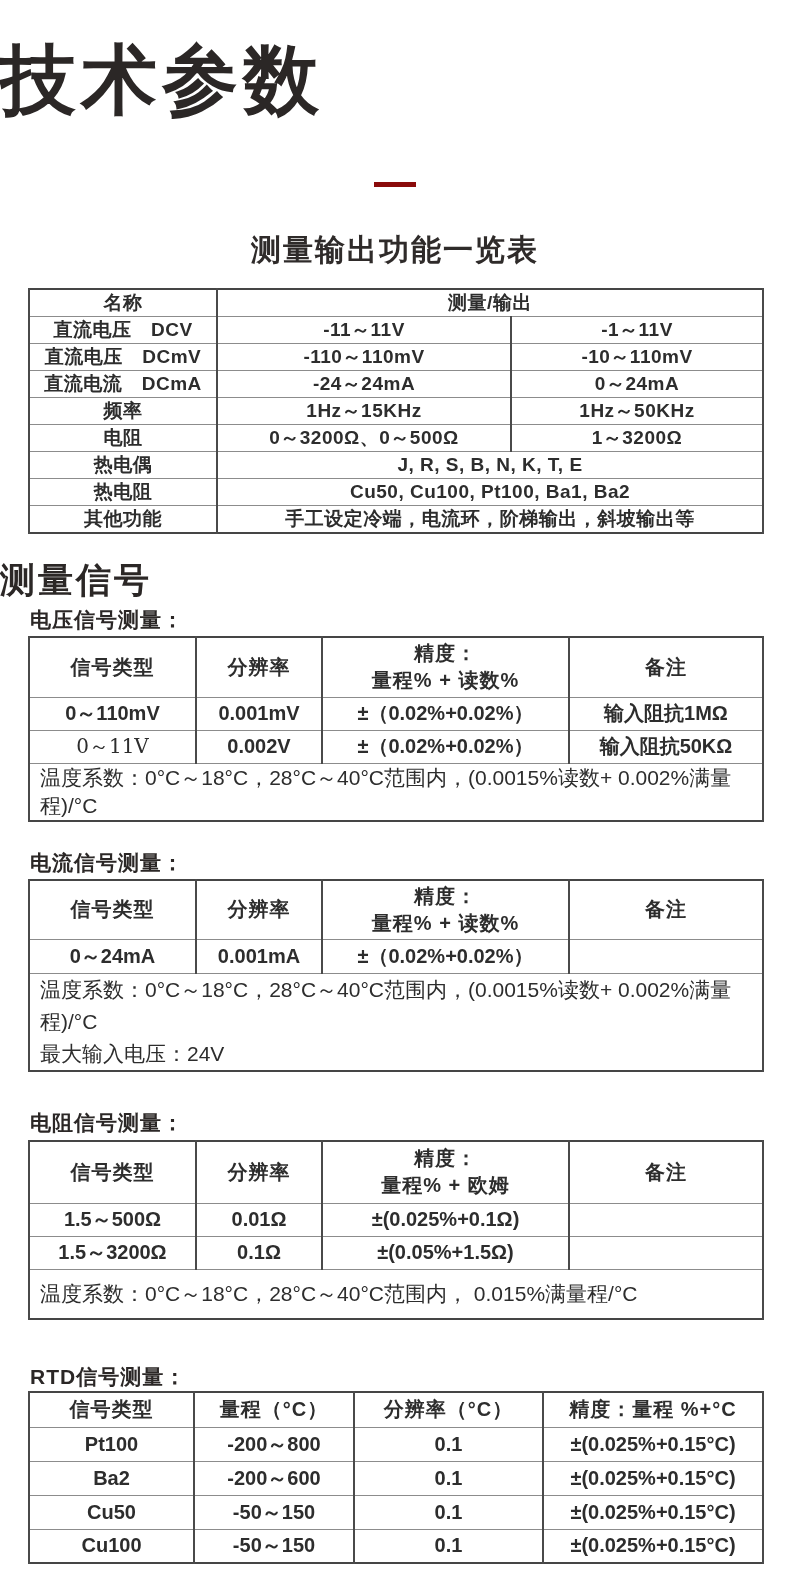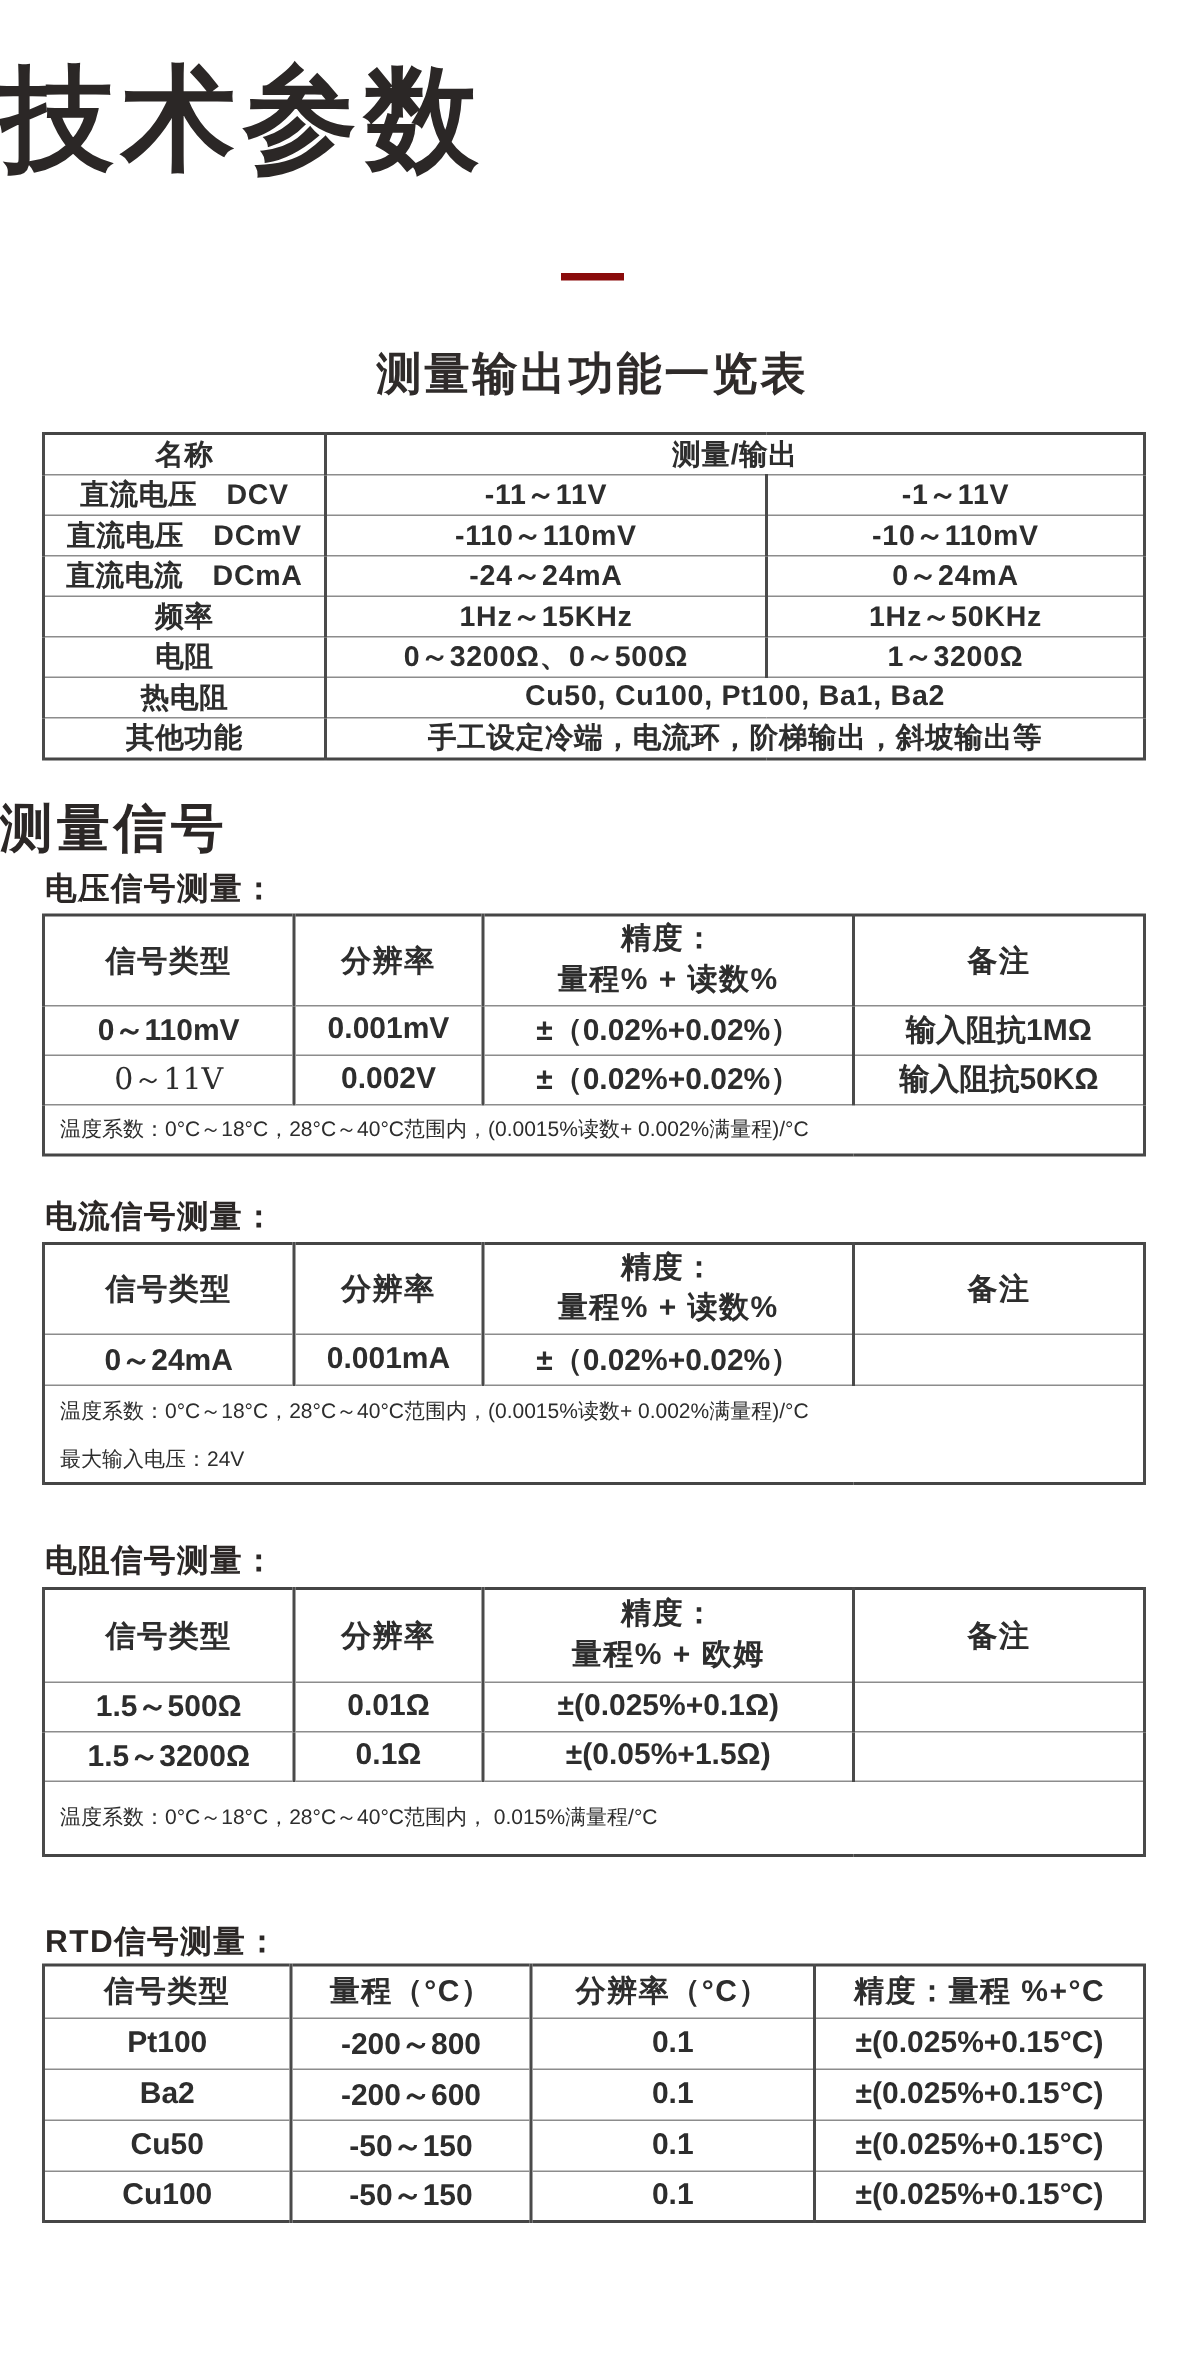--- a/index.html
+++ b/index.html
@@ -50,21 +50,21 @@
   }
   .tbl-label.gap-c{margin-top:28px;}
   .tbl-label.gap-r{margin-top:38px;}
   .tbl-label.gap-t{margin-top:44px;}
   table.signal{margin-top:3px;}
   table.signal.res{margin-top:4px;}
   table.rtd{margin-top:1px;}
   .signal tr.head{height:60px;}
   .signal tr.data{height:33px;}
   .signal td.note,.signal td.note2{
-    text-align:left;padding-left:10px;font-size:14px;font-weight:500;
+    text-align:left;padding-left:10px;font-size:21px;font-weight:500;
     white-space:normal;
   }
   .signal tr.noterow{height:34px;}
   .signal tr.noterow2{height:66px;}
   .signal td.note2 div{line-height:32px;}
   .signal td.data-cell,.rtd td.data-cell{font-weight:600;}
   .serif{font-family:"DejaVu Serif","Liberation Serif",serif;font-weight:400 !important;}
   .rtd tr.head{height:35px;}
   .rtd tr.data{height:34px;}
 </style>
@@ -105,20 +105,24 @@
     <td>频率</td>
     <td>1Hz～15KHz</td>
     <td>1Hz～50KHz</td>
   </tr>
   <tr>
     <td>电阻</td>
     <td>0～3200Ω、0～500Ω</td>
     <td>1～3200Ω</td>
   </tr>
   <tr>
+    <td>热电偶</td>
+    <td colspan="2">J, R, S, B, N, K, T, E</td>
+  </tr>
+  <tr>
     <td>热电阻</td>
     <td colspan="2">Cu50, Cu100, Pt100, Ba1, Ba2</td>
   </tr>
   <tr>
     <td>其他功能</td>
     <td colspan="2">手工设定冷端，电流环，阶梯输出，斜坡输出等</td>
   </tr>
 </tbody>
   </table>
 

